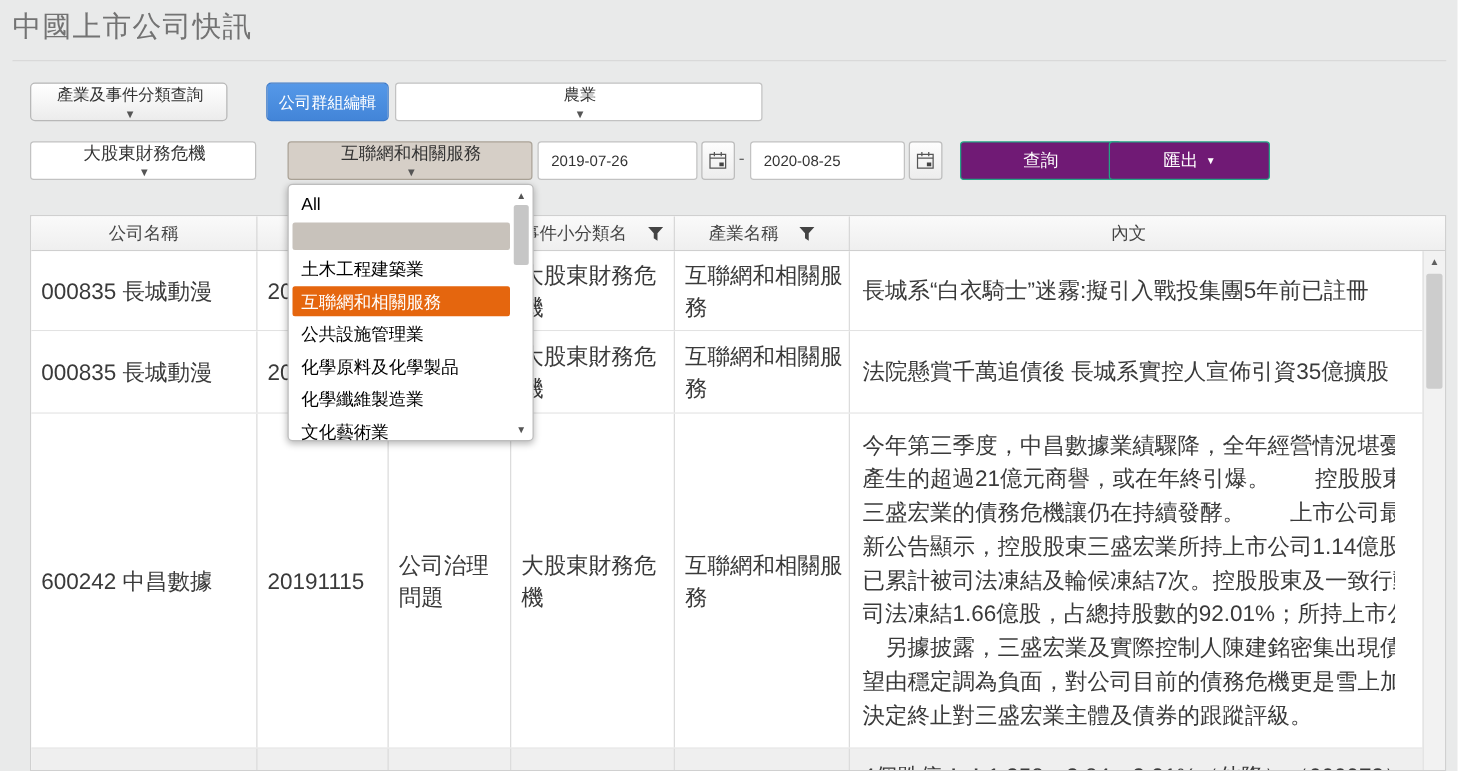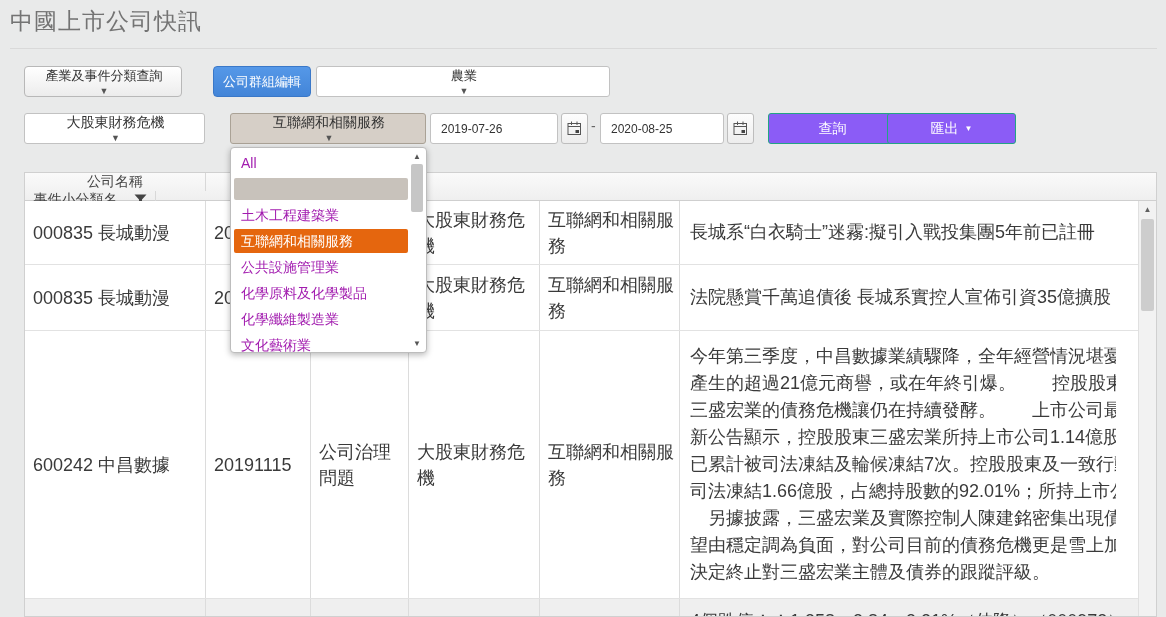--- a/index.html
+++ b/index.html
@@ -53,34 +53,34 @@
   .cal-btn {
     position:absolute; top:113px; width:27px; height:31px;
     background:linear-gradient(#fdfdfd,#ededed);
     border:1px solid #bdbdbd; border-radius:3px;
     display:flex; align-items:center; justify-content:center; cursor:pointer;
   }
   .cal1 { left:561px; } .cal2 { left:727px; }
   .date-dash { position:absolute; left:591px; top:118px; font-size:14px; color:#666; }
   .btn-teal {
     position:absolute; top:113px; width:129px; height:31px;
-    background:#8b5cf6; border:1px solid #23a485; border-radius:3px;
+    background:#701a75; border:1px solid #23a485; border-radius:3px;
     color:#fff; font-size:14px; display:flex; align-items:center; justify-content:center;
     gap:6px; cursor:pointer;
   }
   .btn-query { left:768px; } .btn-export { left:887px; }
   .chev { font-size:9px; color:#555; line-height:1; }
   .chev-white { font-size:8px; color:#fff; line-height:1; }
 
   
   .grid {
     position:absolute; left:24px; top:172px; width:1133px; height:445px;
     background:#fff; border:1px solid #d0d0d0; overflow:hidden;
   }
-  .grid-head { display:flex; height:28px; background:linear-gradient(#fafafa,#efefef); border-bottom:1px solid #cfcfcf;flex-direction:column; }
+  .grid-head { display:flex; height:28px; background:linear-gradient(#fafafa,#efefef); border-bottom:1px solid #cfcfcf; }
   .hcell {
     display:flex; align-items:center; justify-content:center; gap:16px;
     font-size:14px; color:#444; border-right:1px solid #d8d8d8; height:100%;
     cursor:pointer;
   }
   .gbody { position:relative; width:1113px; }
   .grow { display:flex; border-bottom:1px solid #e2e2e2; background:#fff; }
   .grow.alt { background:#efefef; }
   .bcell {
     border-right:1px solid #dcdcdc; padding:4px 0 4px 8px;
@@ -99,21 +99,21 @@
   .vscroll .sb-thumb { position:absolute; left:2px; right:2px; top:18px; height:92px; background:#cdcdcd; border-radius:2px; cursor:pointer; }
 
   
   .panel {
     position:absolute; left:230px; top:147px; width:197px; height:206px;
     background:#fff; border:1px solid #bdbdbd; border-radius:4px;
     box-shadow:0 2px 6px rgba(0,0,0,.28); z-index:20; padding-top:2px;
   }
   .pitem {
     height:26px; line-height:26px; padding-left:10px; padding-right:22px;
-    font-size:14px; color:#a21caf; white-space:nowrap; overflow:hidden; cursor:pointer;
+    font-size:14px; color:#000000; white-space:nowrap; overflow:hidden; cursor:pointer;
   }
   .pitem.pill { margin:2px 18px 2px 3px; height:22px; line-height:22px; padding:0; background:#c8c2bb; border-radius:2px; }
   .pitem.selected { margin:1px 18px 1px 3px; height:24px; line-height:24px; padding-left:7px; background:#e5660e; border-radius:2px; color:#fff; }
   .pscroll { position:absolute; top:2px; bottom:2px; right:1px; width:16px; }
   .pscroll .sb-btn { height:13px; display:flex; align-items:center; justify-content:center; font-size:8px; color:#555; cursor:pointer; }
   .pscroll .p-thumb { position:absolute; left:2px; right:2px; top:14px; height:48px; background:#c6c6c6; border-radius:2px; cursor:pointer; }
   .pscroll .down { position:absolute; bottom:0; left:0; right:0; }
 </style>
 </head>
 <body>

